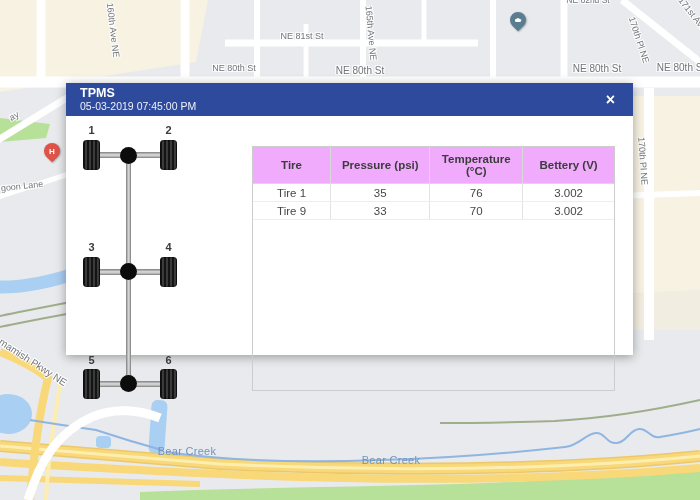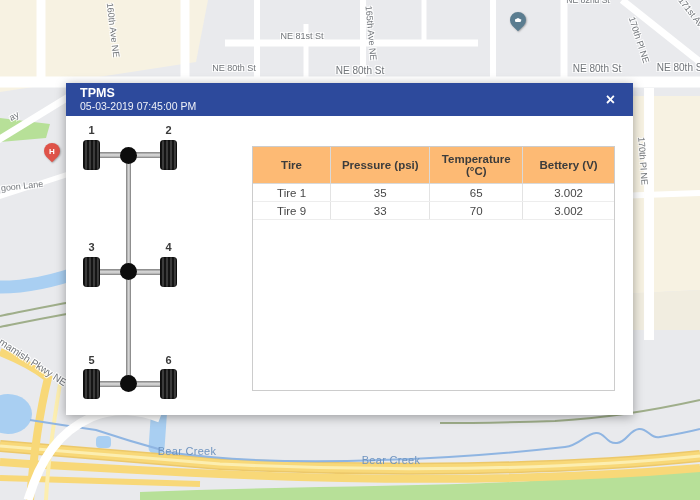--- a/index.html
+++ b/index.html
@@ -16,21 +16,21 @@
   .pin{position:absolute;width:16px;height:16px;border-radius:50% 50% 50% 0;
     transform:rotate(-45deg);box-shadow:0 1px 2px rgba(0,0,0,.35);}
   .pin .inner{position:absolute;left:0;top:0;width:16px;height:16px;display:flex;
     align-items:center;justify-content:center;transform:rotate(45deg);color:#fff;
     font-size:8px;font-weight:bold;}
   .pin-school{background:#5b7d90;}
   .pin-school .cap{width:7px;height:4px;background:#fff;clip-path:polygon(50% 0,100% 45%,85% 100%,15% 100%,0 45%);}
   .pin-hospital{background:#df5349;}
 
   
-  .modal{position:absolute;left:66px;top:83px;width:567px;height:332px;background:#fff;
+  .modal{position:absolute;left:66px;top:83px;width:567px;height:272px;background:#fff;
     box-shadow:0 2px 10px rgba(0,0,0,.35);}
   .modal-header{height:33px;background:#2d4a9c;color:#fff;display:flex;
     align-items:center;justify-content:space-between;padding:0 14px;box-sizing:border-box;}
   .mh-title{font-size:12.5px;font-weight:600;line-height:13px;}
   .mh-date{font-size:10.5px;color:rgba(255,255,255,.92);line-height:12px;}
   .mh-close{font-size:16px;font-weight:bold;cursor:pointer;line-height:16px;padding:0 4px;}
   .modal-body{position:relative;width:100%;height:299px;}
 
   
   .diagram{position:absolute;left:0;top:0;width:186px;height:100%;}
@@ -45,21 +45,21 @@
   .tire:after{content:"";position:absolute;width:4px;height:20px;border-radius:50%;
     background:#d8e53a;bottom:2px;z-index:-1;}
   .tire.tl:after{right:-2px;}
   .tire.tr:after{left:-2px;}
   .tnum{position:absolute;width:17px;text-align:center;font-size:11px;font-weight:bold;color:#3a3a3a;}
 
   
   .table-wrap{position:absolute;left:186px;top:30px;width:363px;height:245px;
     border:1px solid #ccc;box-sizing:border-box;overflow:hidden;}
   table.tpms{width:100%;border-collapse:collapse;font-size:11.5px;color:#3c3c3c;table-layout:fixed;}
-  table.tpms th{background:#fdba74;font-weight:600;padding:6px 4px;
+  table.tpms th{background:#f0abfc;font-weight:600;padding:6px 4px;
     border-bottom:1px solid #d9d9d9;border-right:1px solid #d9d9d9;}
   table.tpms th:last-child{border-right:none;}
   table.tpms td{text-align:center;padding:2.5px 4px;color:#474747;
     border-right:1px solid #e3e3e3;border-bottom:1px solid #ededed;}
   table.tpms td:last-child{border-right:none;}
   col.c1{width:21.5%;} col.c2{width:27.5%;} col.c3{width:25.7%;} col.c4{width:25.3%;}
 </style>
 </head>
 <body>
 
@@ -189,21 +189,21 @@
               <th>Tire</th>
               <th>Pressure (psi)</th>
               <th>Temperature (°C)</th>
               <th>Bettery (V)</th>
             </tr>
           </thead>
           <tbody>
             <tr>
               <td>Tire 1</td>
               <td>35</td>
-              <td>65</td>
+              <td>76</td>
               <td>3.002</td>
             </tr>
             <tr>
               <td>Tire 9</td>
               <td>33</td>
               <td>70</td>
               <td>3.002</td>
             </tr>
           </tbody>
         </table>

